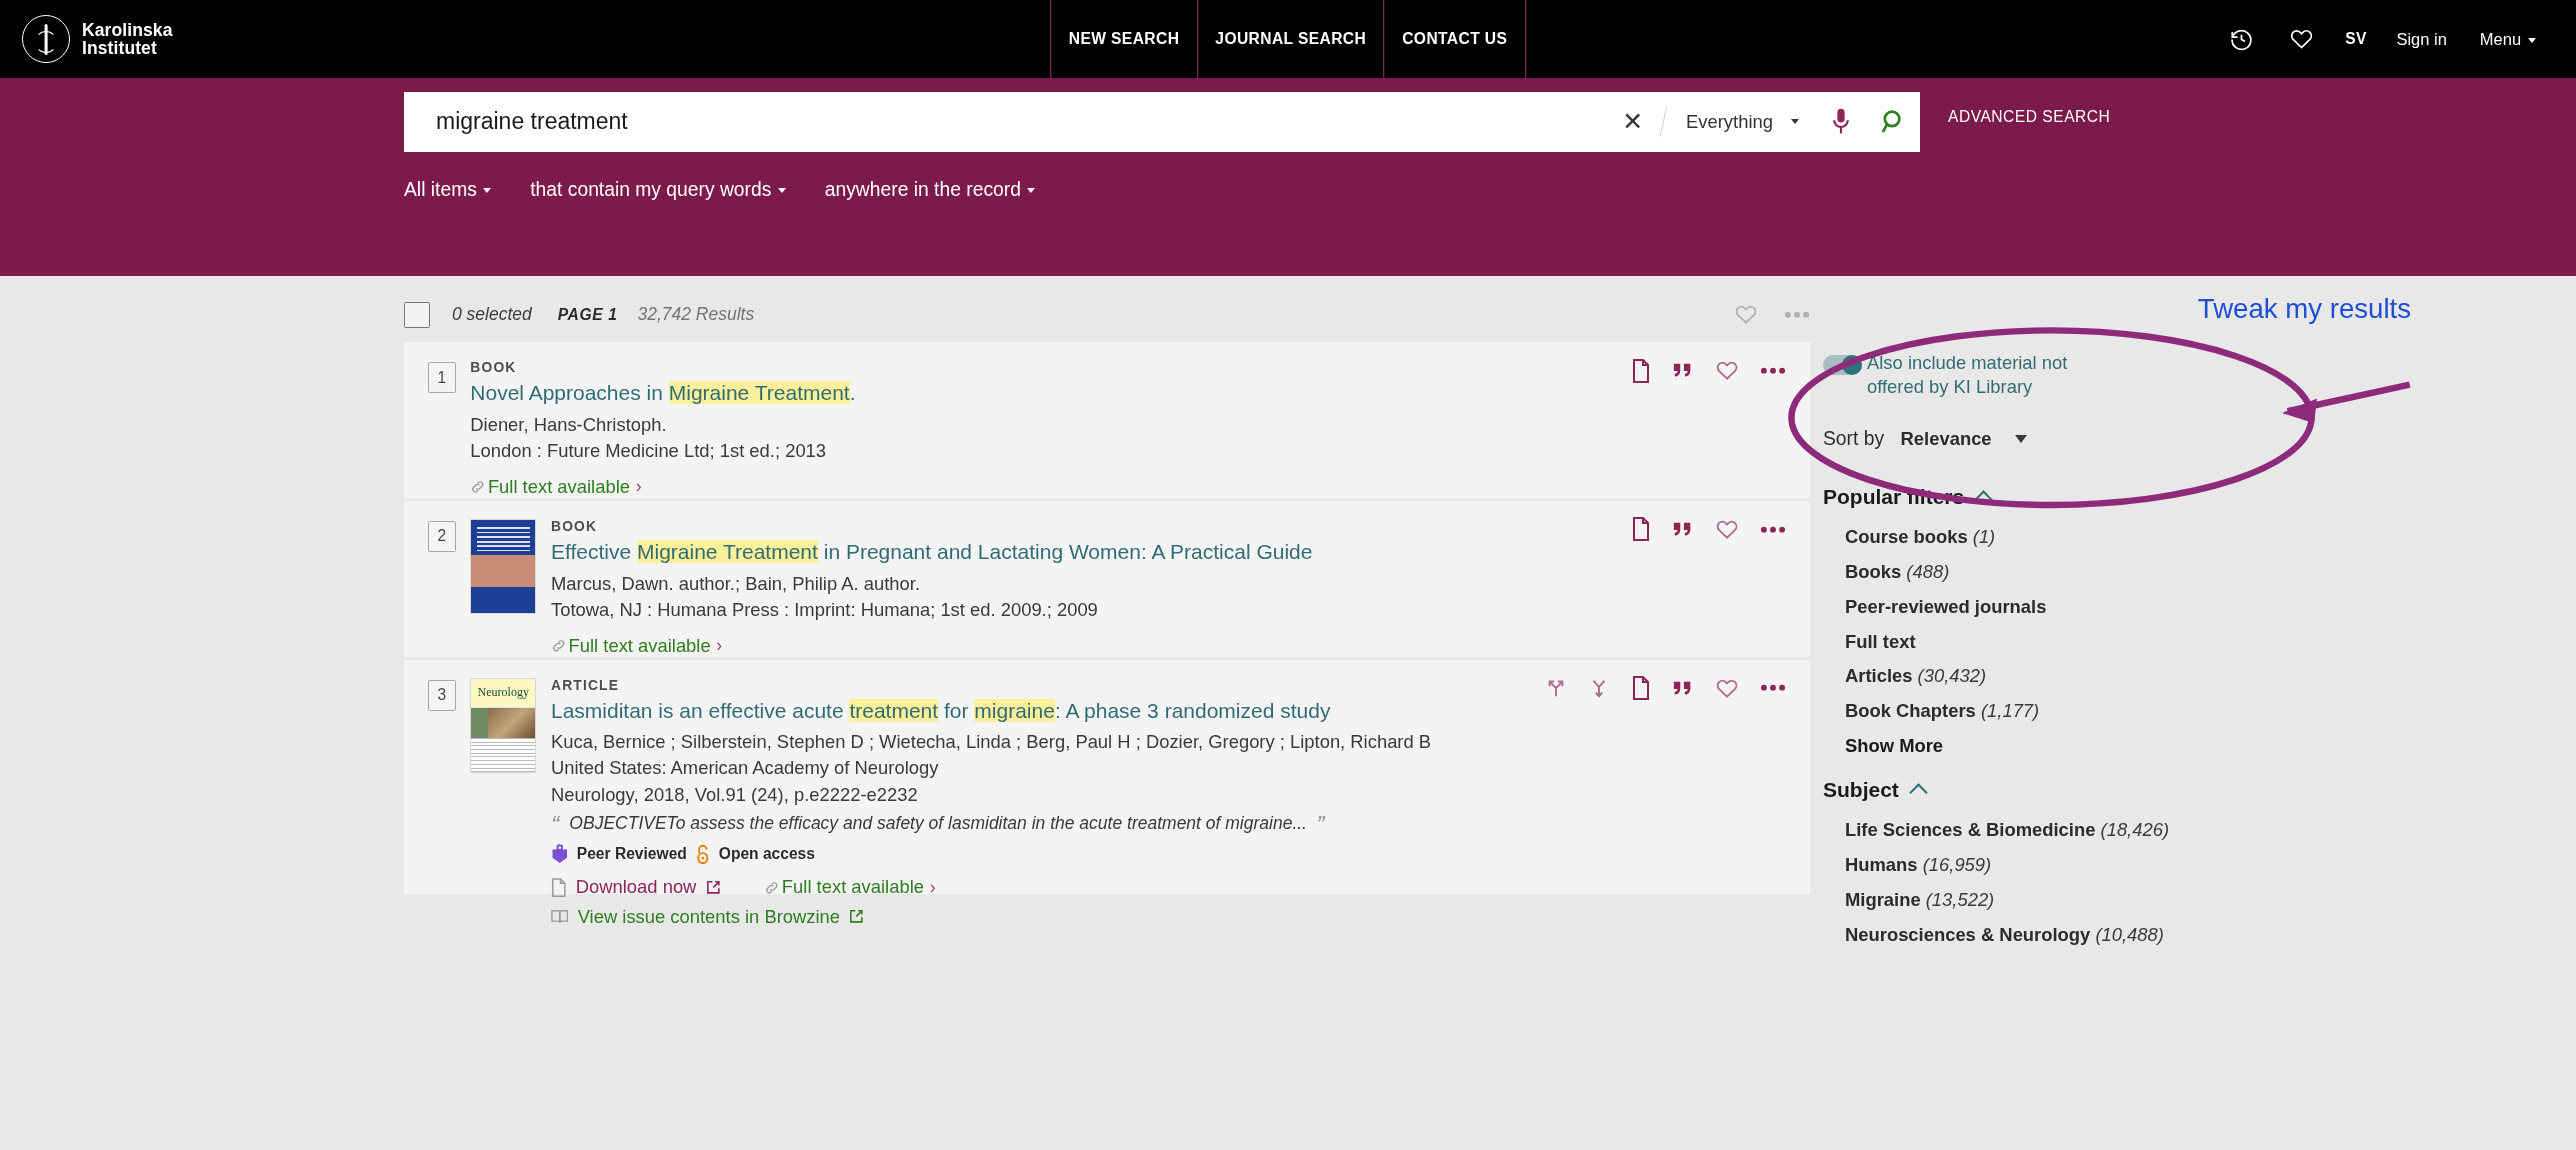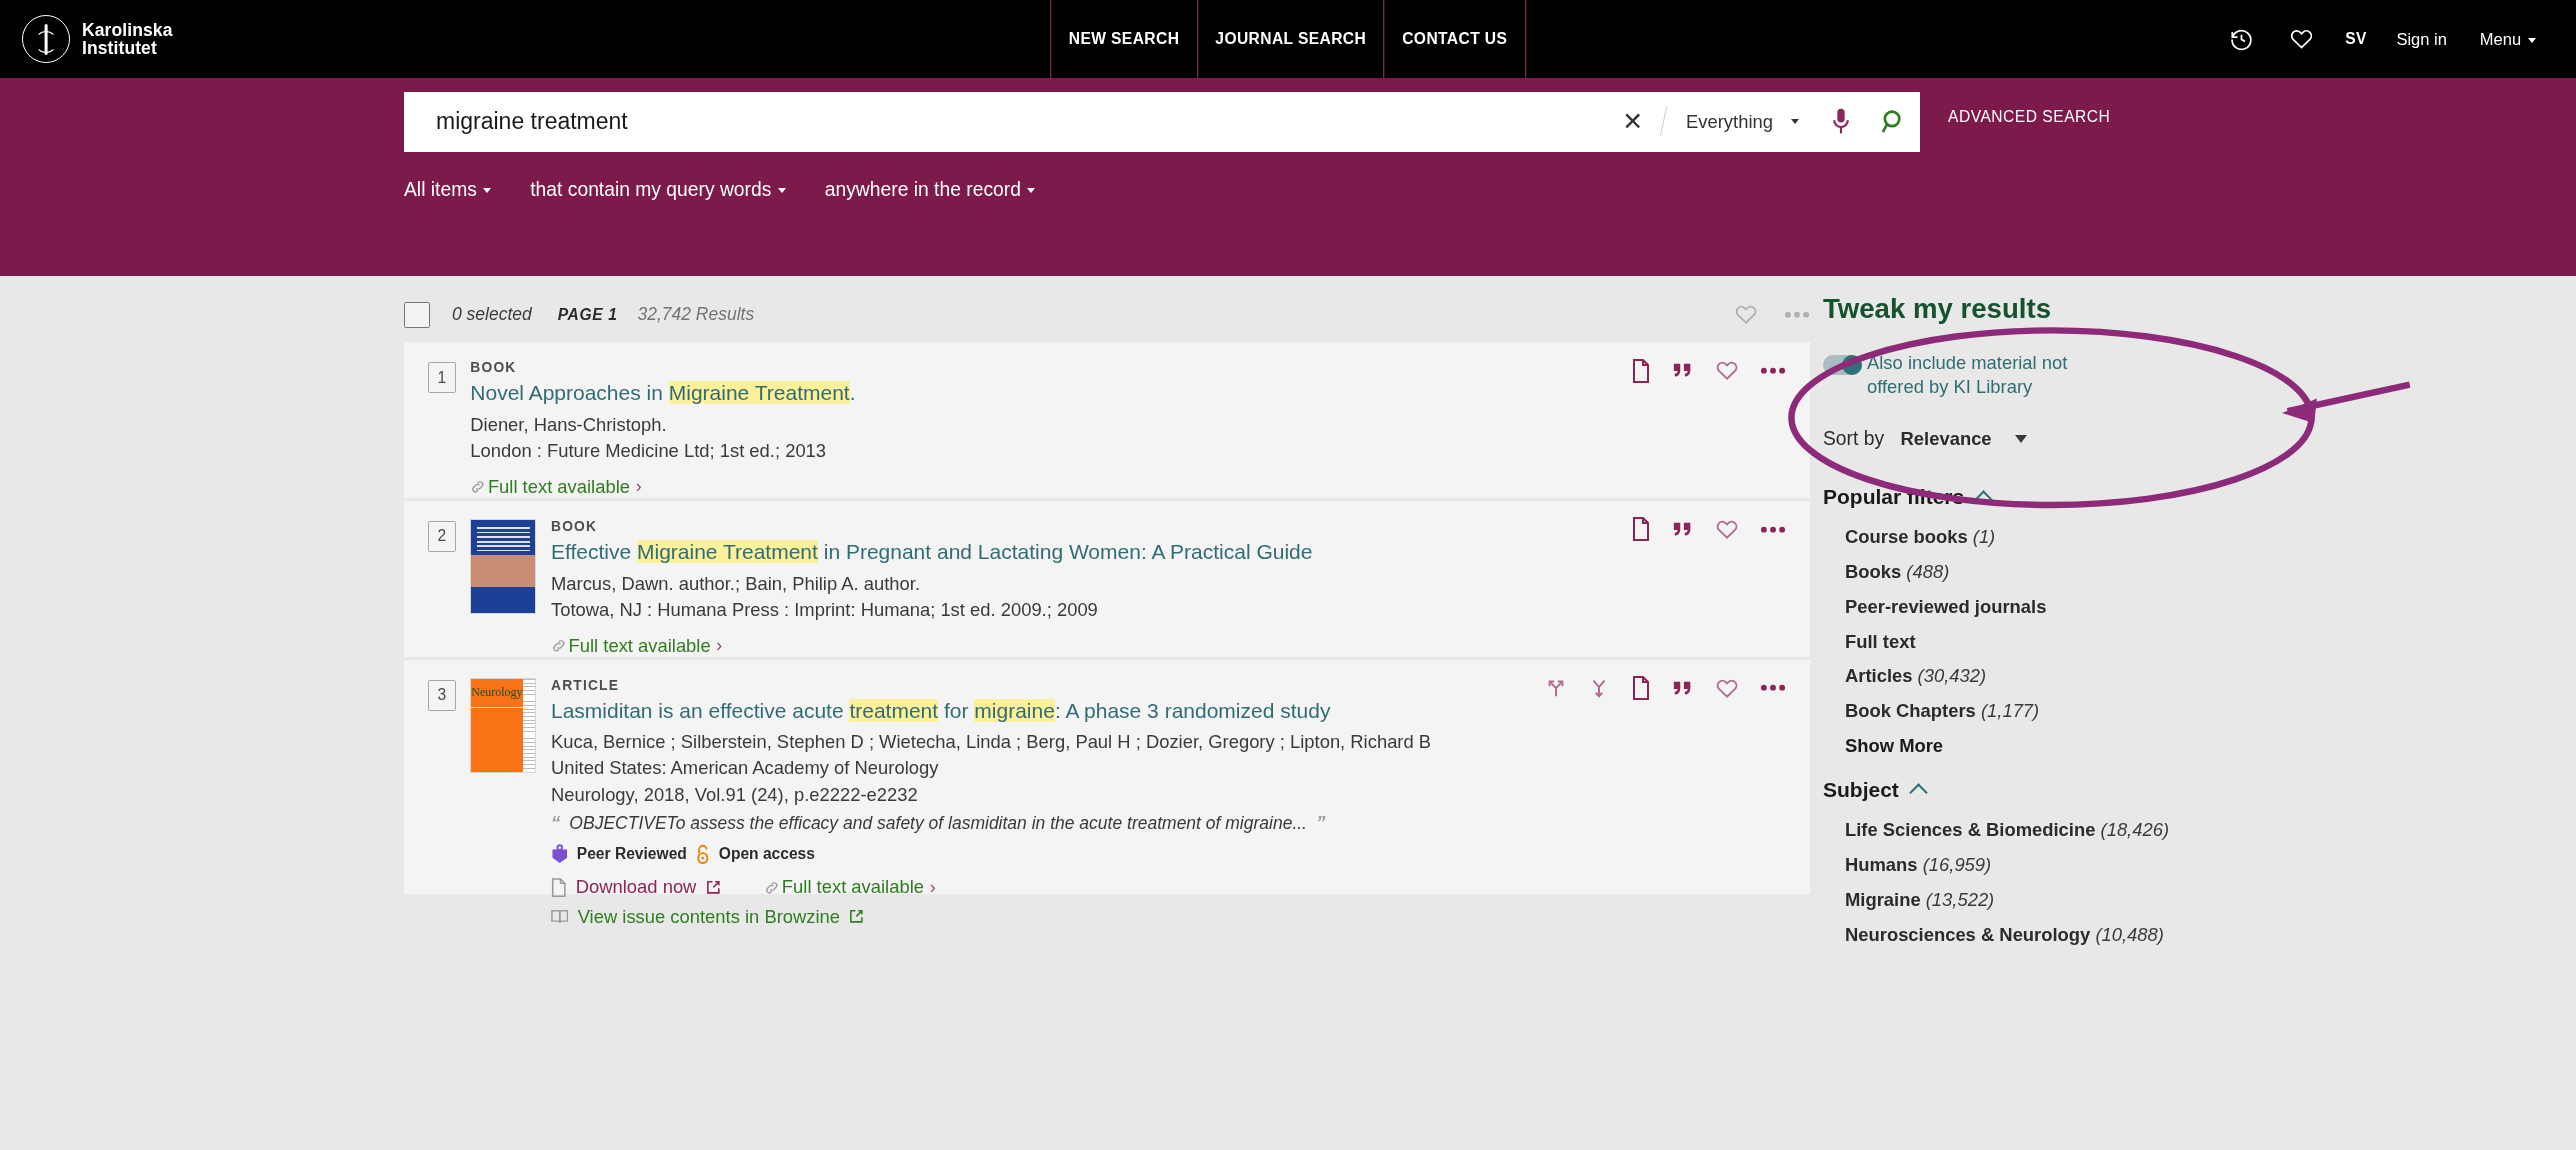--- a/index.html
+++ b/index.html
@@ -197,22 +197,22 @@
     width: 100%; height: 100%;
     background: linear-gradient(#1d3f96 0 38%, #c98d76 38% 72%, #1d3f96 72% 100%);
   }
   .bookcover::before {
     content: "";
     position: absolute; left: 5.5px; top: 7.3px; right: 5.5px; height: 24px;
     background: repeating-linear-gradient(#ffffff 0 1.8px, transparent 1.8px 4.6px);
     opacity: .85;
   }
   .journalcover {
-    width: 100%; height: 100%; background: #f97316;
-    display: flex; flex-direction: row;
+    width: 100%; height: 100%; background: #fef9c3;
+    display: flex; flex-direction: column;
   }
   .jc-title {
     height: 29px; display: flex; align-items: center; justify-content: center;
     font-family: "Liberation Serif", serif; font-size: 12px; color: #14512f;
     border-bottom: 0.9px solid #e3e3e3;
   }
   .jc-photo { height: 30px; background: #6e8a63; position: relative; }
   .jc-photo::after {
     content: ""; position: absolute; left: 16.5px; top: 0; right: 0; bottom: 0;
     background: linear-gradient(135deg,#8a6b4a,#c4a47c,#6b4f34);
@@ -269,22 +269,23 @@
   }
   .act { color: #8d2457; cursor: pointer; display: flex; }
   .act.soft { color: #b06a92; }
 
   
   .side {
     position: absolute; left: 1823px; top: 0; width: 588px;
     padding-top: 16.5px;
   }
   .side-h1 {
-    font-size: 27.6px; color: #14532d; font-weight: 700;
+    font-size: 27.6px; color: #1d4ed8; font-weight: 400;
     margin-bottom: 26px;
+    text-align: right;
   }
   .toggle-row {
     display: flex; align-items: flex-start; gap: 5px;
     margin-bottom: 27.6px; cursor: pointer;
   }
   .toggle {
     width: 39px; height: 20px; border-radius: 10px;
     background: #a9bec0; position: relative; flex: 0 0 auto; margin-top: 4.6px;
   }
   .toggle::after {

